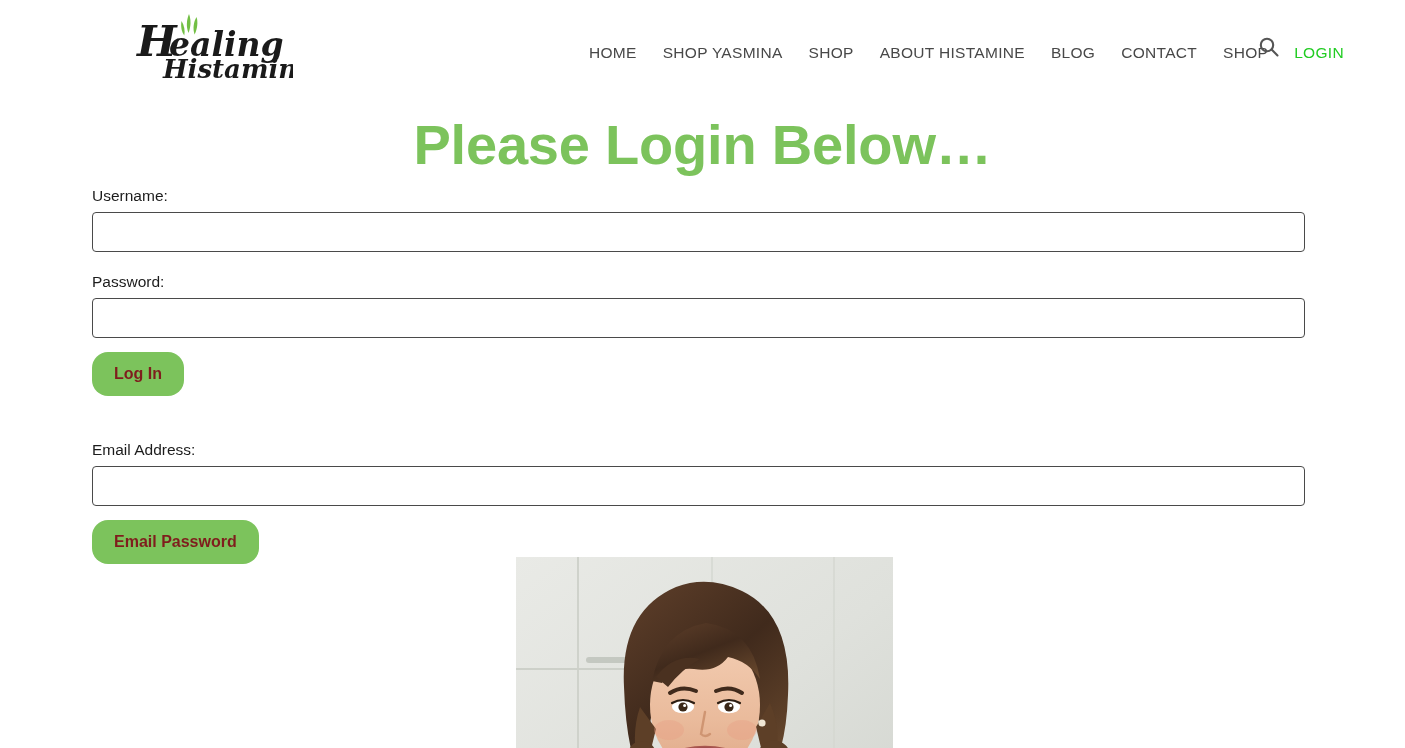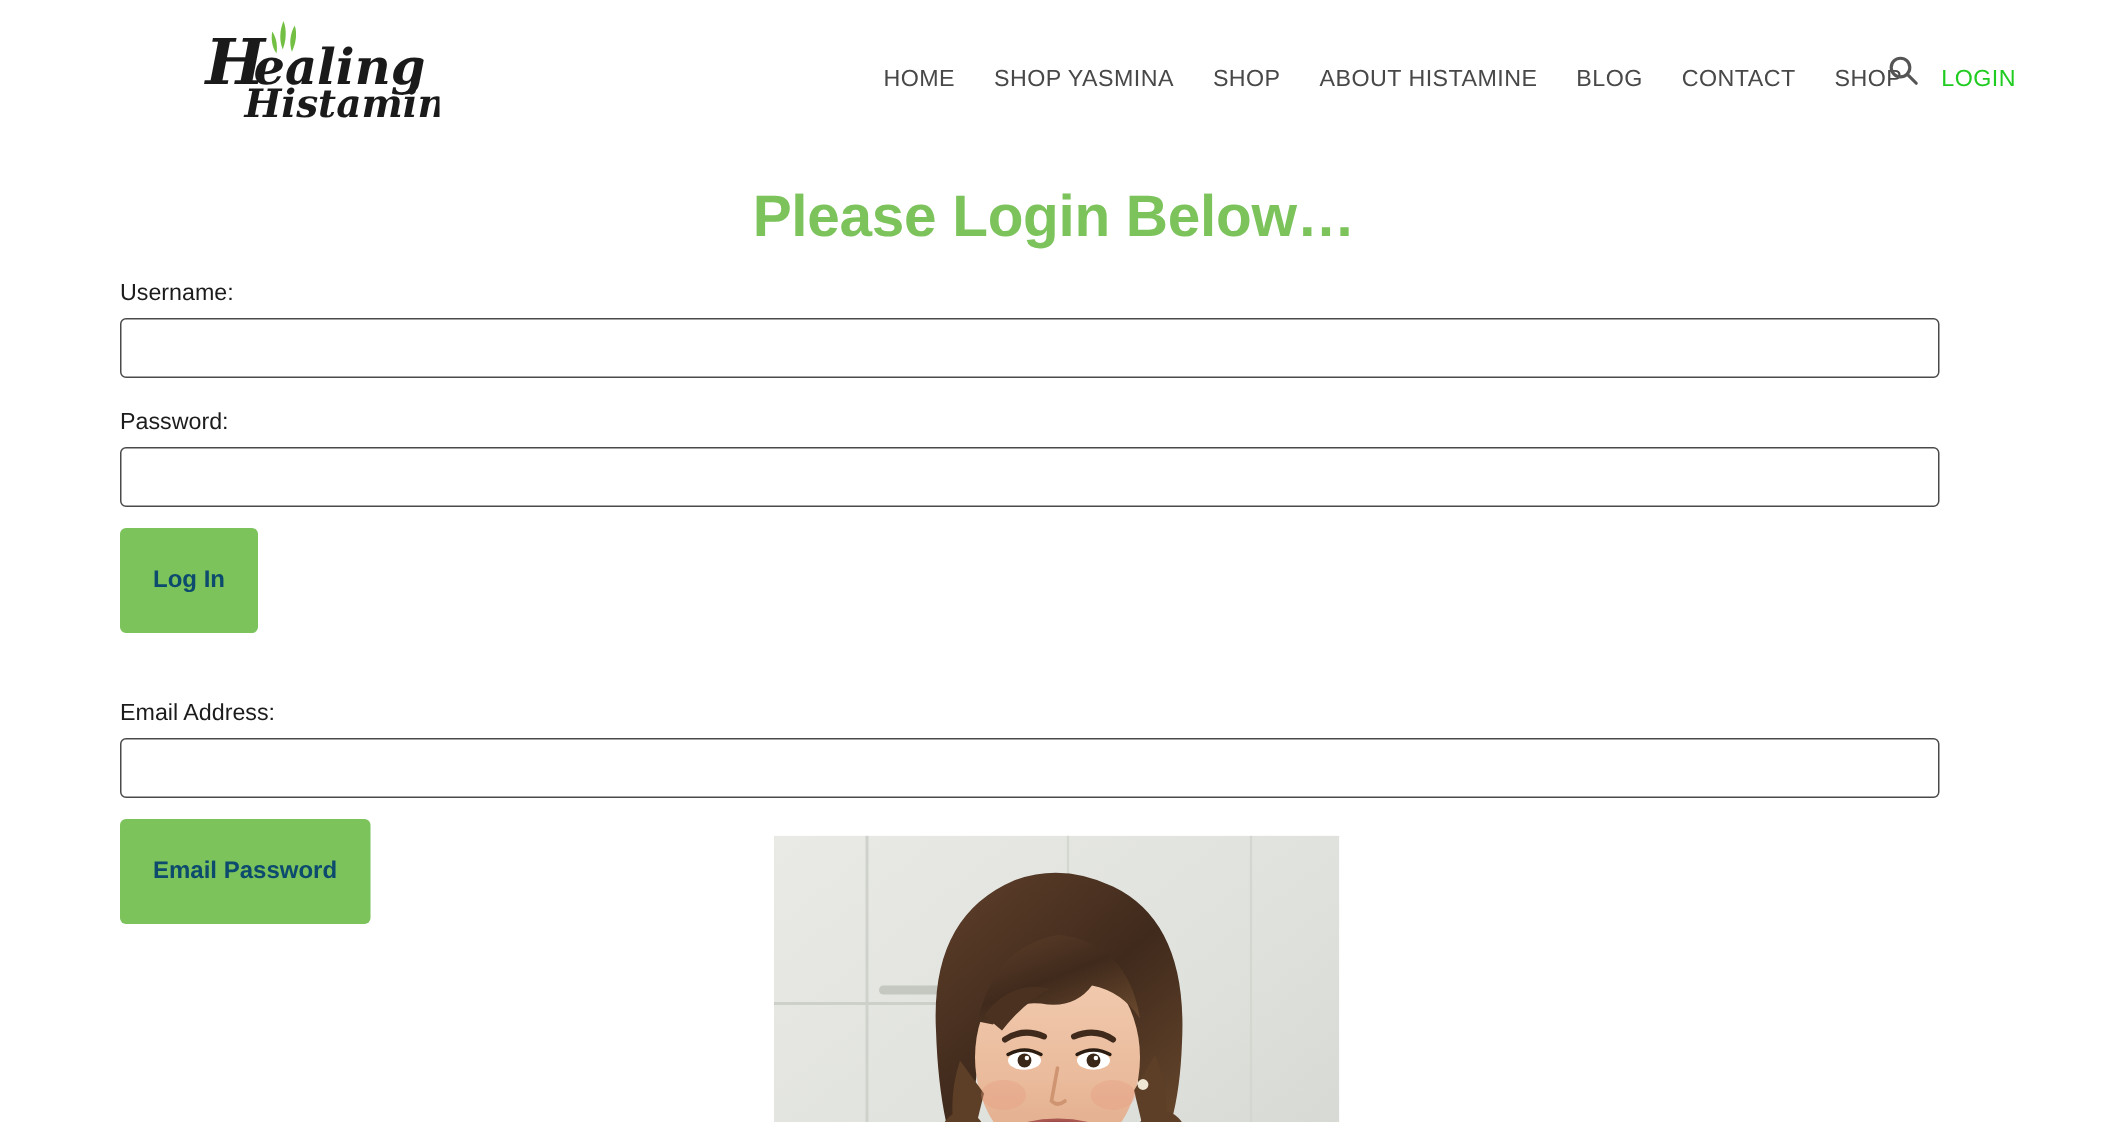--- a/index.html
+++ b/index.html
@@ -72,32 +72,32 @@
   }
   .search-btn svg { display: block; }
 
   
   .page-title {
     position: absolute;
     left: 0;
     top: 118px;
     width: 1405px;
     text-align: center;
-    font-size: 39px;
+    font-size: 56px;
     line-height: 54px;
     font-weight: bold;
     color: #7cc35c;
     margin: 0;
     letter-spacing: -0.2px;
   }
 
   
   .content {
     position: absolute;
-    left: 80px;
+    left: 92px;
     top: 186px;
     width: 1213px;
   }
 
   .field-label {
     display: block;
     font-size: 15.5px;
     line-height: 20px;
     color: #1c1c1c;
     margin: 0 0 6px 0;
@@ -118,28 +118,28 @@
     outline: none;
     margin: 0;
   }
 
   .spacer-20 { height: 20px; }
   .spacer-14 { height: 14px; }
 
   .btn-green {
     display: inline-block;
     background: #7cc35c;
-    color: #0c4a6e;
+    color: #7f1d1d;
     border: 0;
-    border-radius: 4px;
+    border-radius: 16px;
     font-family: "Liberation Sans", sans-serif;
     font-size: 16px;
     font-weight: bold;
     line-height: 20px;
-    padding: 25px 22px;
+    padding: 12px 22px;
     cursor: pointer;
     margin: 0;
   }
 
   .section-heading {
     font-size: 30px;
     line-height: 36px;
     font-weight: 400;
     color: #1c1c1c;
     margin: 0;

